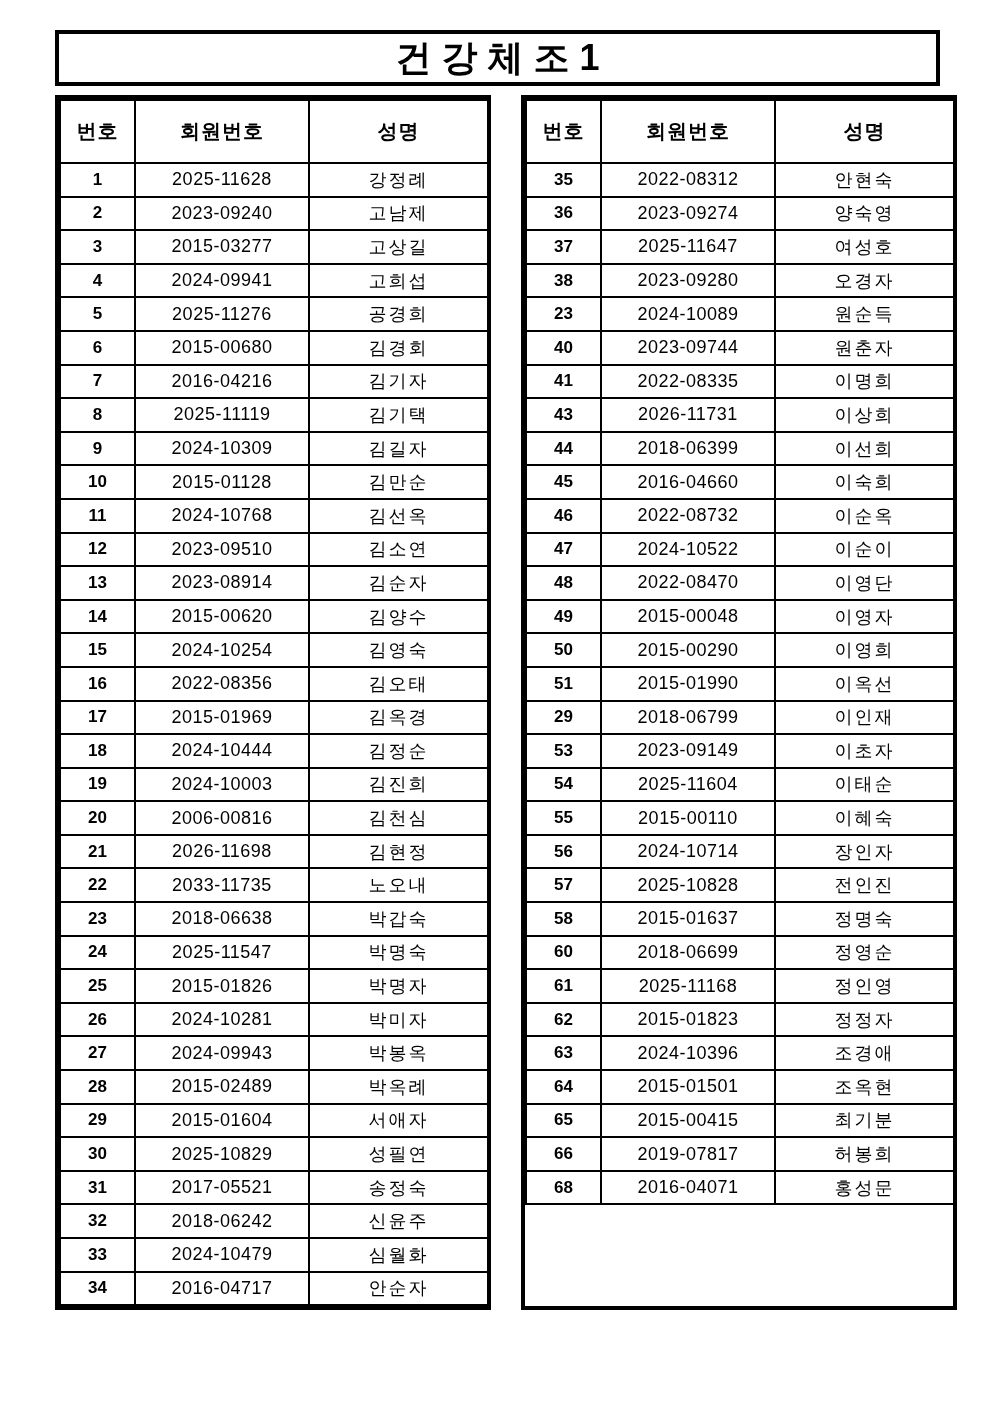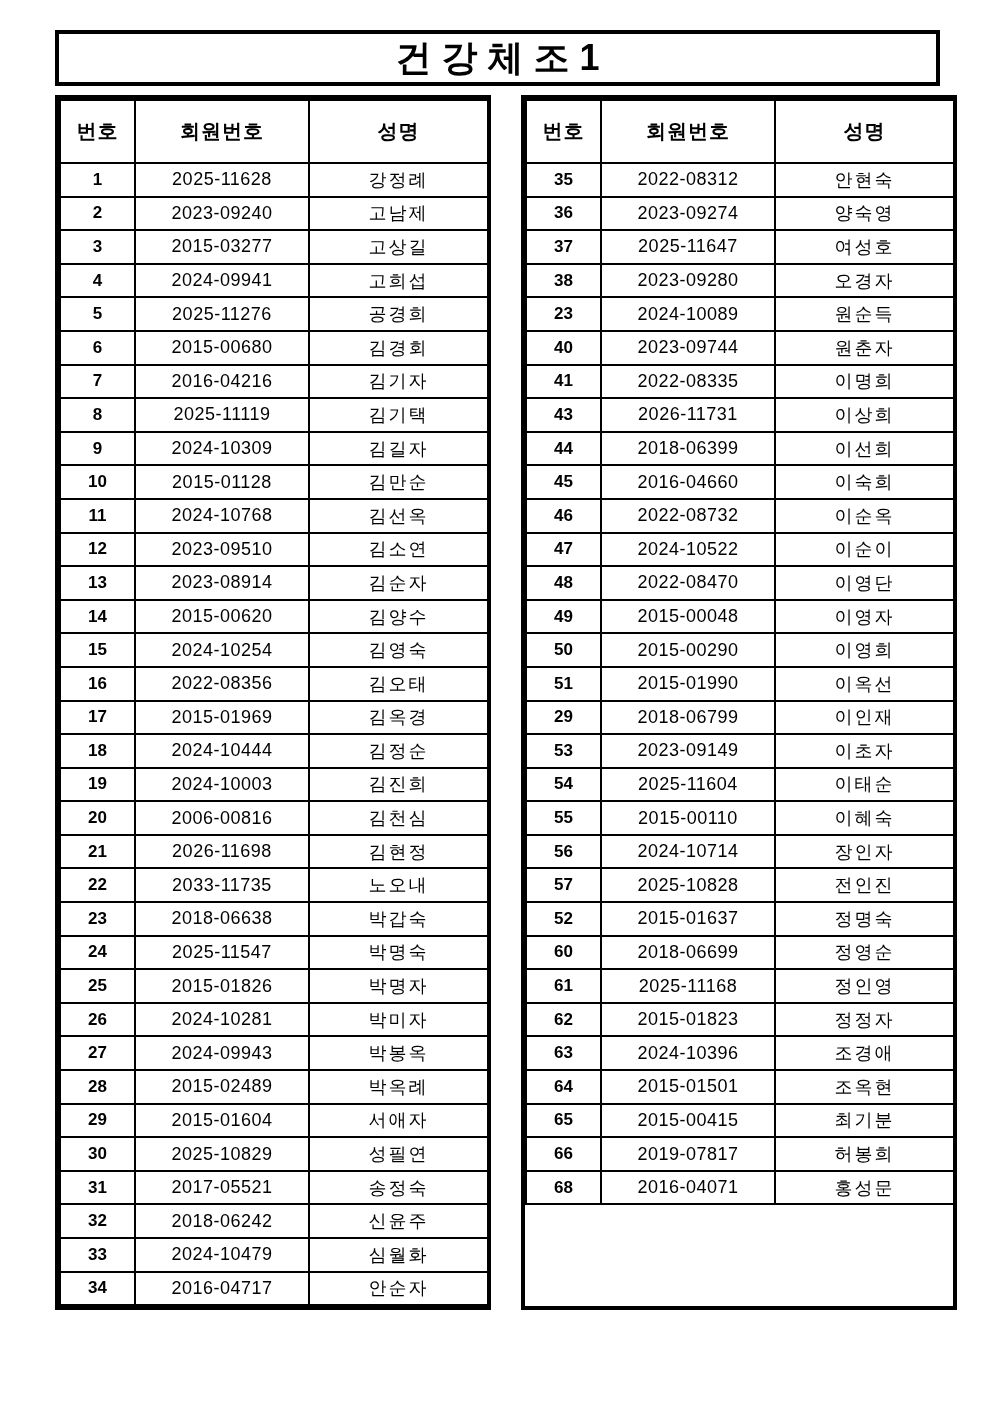--- a/index.html
+++ b/index.html
@@ -398,21 +398,21 @@
               <td class="cell-no">56</td>
               <td class="cell-member">2024-10714</td>
               <td class="cell-name">장인자</td>
             </tr>
             <tr>
               <td class="cell-no">57</td>
               <td class="cell-member">2025-10828</td>
               <td class="cell-name">전인진</td>
             </tr>
             <tr>
-              <td class="cell-no">52</td>
+              <td class="cell-no">58</td>
               <td class="cell-member">2015-01637</td>
               <td class="cell-name">정명숙</td>
             </tr>
             <tr>
               <td class="cell-no">60</td>
               <td class="cell-member">2018-06699</td>
               <td class="cell-name">정영순</td>
             </tr>
             <tr>
               <td class="cell-no">61</td>

